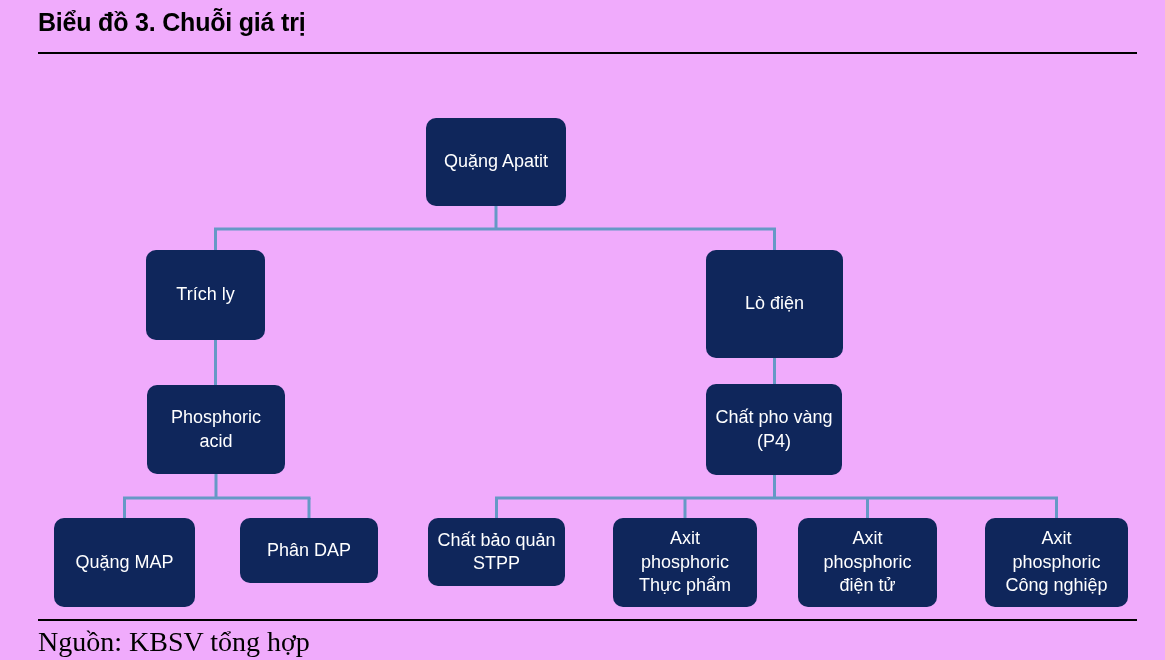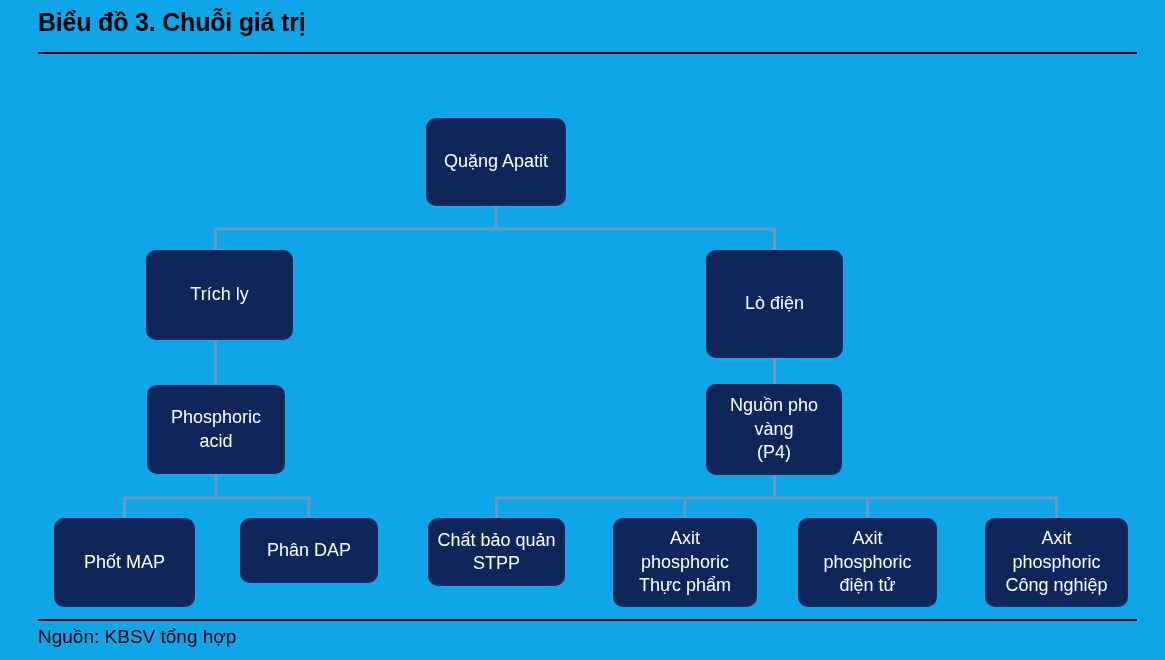--- a/index.html
+++ b/index.html
@@ -1,36 +1,36 @@
 <!DOCTYPE html>
 <html><head>
 <meta charset="utf-8">
 <style>
   html,body{margin:0;padding:0;background:#ffffff;}
   .page{
     position:relative;
     width:1165px;height:660px;
-    background:#0ea5e9;
+    background:#f0abfc;
     font-family:"Liberation Sans", sans-serif;
     overflow:hidden;
   }
   .figure-title{
     position:absolute;left:38px;top:8px;
     font-size:25px;font-weight:bold;color:#000000;
     letter-spacing:-0.2px;
   }
   .rule{
     position:absolute;left:38px;width:1099px;height:2px;
     background:#000000;
   }
   .rule-top{top:52px;}
   .rule-bottom{top:619px;}
   .source-note{
     position:absolute;left:38px;top:626px;
-    font-size:19px;color:#000000;
+    font-size:28px;color:#000000;font-family:Liberation Serif, serif;
   }
   .canvas{
     position:absolute;left:0;top:7px;width:1165px;height:660px;padding-left:34px;
   }
   .connectors{
     position:absolute;left:0;top:0;width:1165px;height:660px;
   }
   .node{
     position:absolute;
     background:#0F265B;
@@ -75,31 +75,31 @@
         <line x1="495" y1="491" x2="1058" y2="491"></line>
         <line x1="496.5" y1="491" x2="496.5" y2="511"></line>
         <line x1="685" y1="491" x2="685" y2="511"></line>
         <line x1="867.5" y1="491" x2="867.5" y2="511"></line>
         <line x1="1056.5" y1="491" x2="1056.5" y2="511"></line>
       </g>
     </svg>
 
     <div class="node" style="left:426px;top:111px;width:140px;height:88px;">Quặng Apatit</div>
 
-    <div class="node" style="left:146px;top:243px;width:147px;height:90px;">Trích ly</div>
+    <div class="node" style="left:146px;top:243px;width:119px;height:90px;">Trích ly</div>
 
     <div class="node" style="left:706px;top:243px;width:137px;height:108px;">Lò điện</div>
 
     <div class="node" style="left:147px;top:378px;width:138px;height:89px;">Phosphoric
 acid</div>
 
-    <div class="node" style="left:706px;top:377px;width:136px;height:91px;">Nguồn pho vàng
+    <div class="node" style="left:706px;top:377px;width:136px;height:91px;">Chất pho vàng
 (P4)</div>
 
-    <div class="node" style="left:54px;top:511px;width:141px;height:89px;">Phốt MAP</div>
+    <div class="node" style="left:54px;top:511px;width:141px;height:89px;">Quặng MAP</div>
 
     <div class="node" style="left:240px;top:511px;width:138px;height:65px;">Phân DAP</div>
 
     <div class="node" style="left:428px;top:511px;width:137px;height:68px;">Chất bảo quản
 STPP</div>
 
     <div class="node" style="left:613px;top:511px;width:144px;height:89px;">Axit
 phosphoric
 Thực phẩm</div>
 

